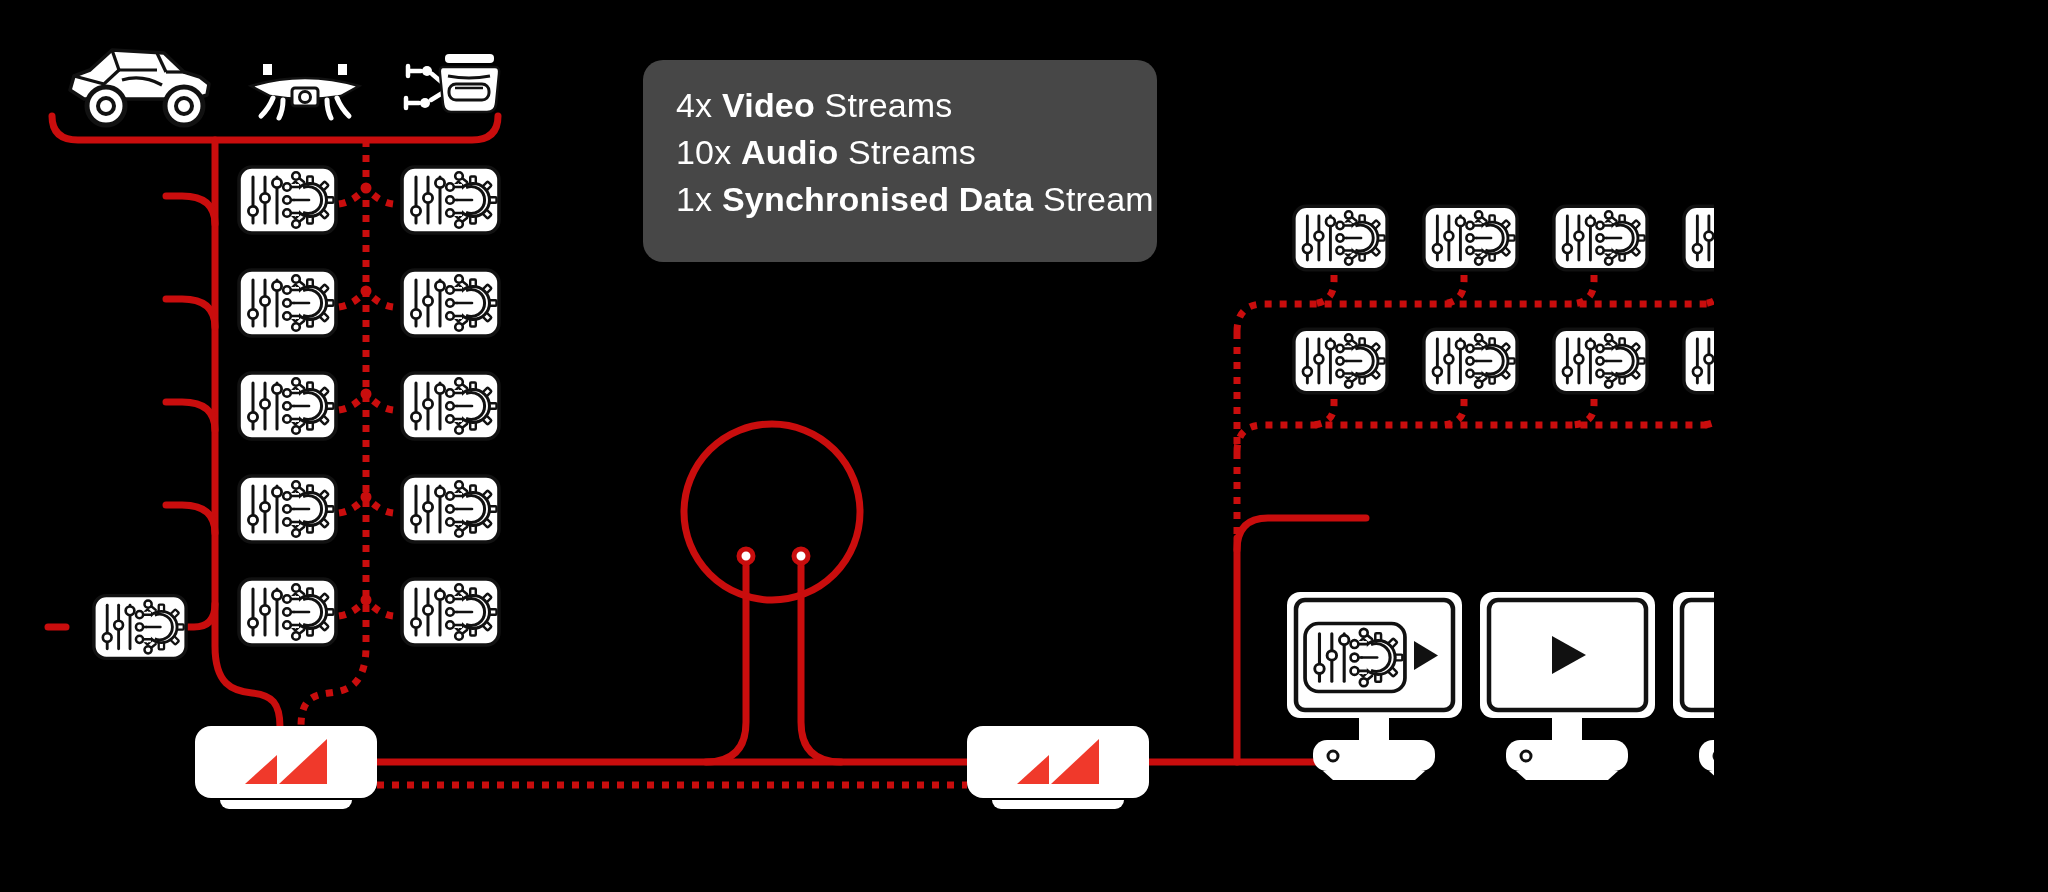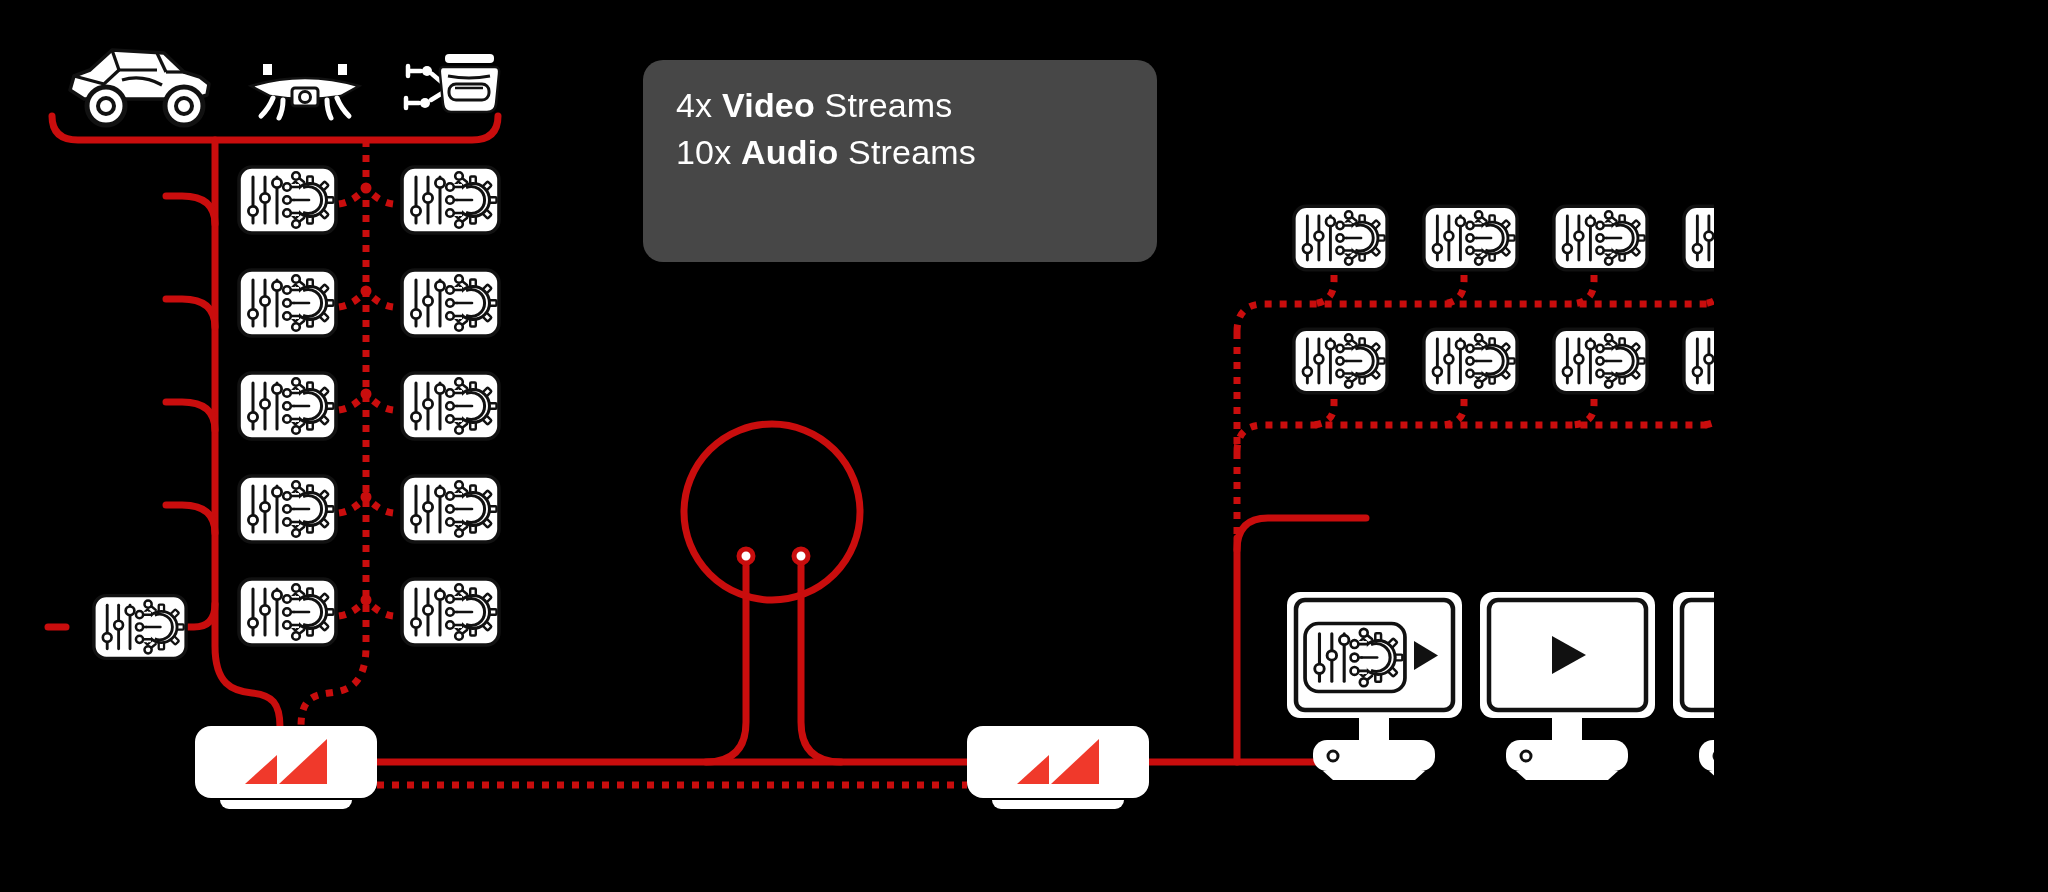--- a/index.html
+++ b/index.html
@@ -170,20 +170,21 @@
     <rect x="43" y="0" width="49" height="9" rx="4" fill="#fff"></rect>
     <path d="M41,13 H93 Q98,13 97,20 L94,50 Q93,58 85,58 H49 Q42,58 41,50 L38,20 Q37,13 41,13 Z" fill="#fff" stroke="#111" stroke-width="2.5"></path>
     <path d="M46,22 Q67,26 88,22" fill="none" stroke="#111" stroke-width="3"></path>
     <rect x="47" y="30" width="40" height="16" rx="7" fill="#fff" stroke="#111" stroke-width="3"></rect>
     <path d="M53,34 H81" fill="none" stroke="#111" stroke-width="2.5"></path>
   </svg>
 
   <div class="panel" id="panel">
       <div class="panel-line"><span>4x </span><b>Video</b><span> Streams</span></div>
       <div class="panel-line"><span>10x </span><b>Audio</b><span> Streams</span></div>
+      <div class="panel-line"><span>1x </span><b>Synchronised Data</b><span> Stream</span></div>
     </div>
 
   <div class="unit" style="left:195px;top:726px">
     <svg class="logo" width="82" height="45" viewBox="0 0 82 45">
       <path d="M0,45 H32 V16 Z" fill="var(--logo,#f0392b)"></path>
       <path d="M34,45 H82 V0 Z" fill="var(--logo,#f0392b)"></path>
     </svg>
     <div class="unit-shadow"></div>
   </div>
   <div class="unit" style="left:967px;top:726px">

